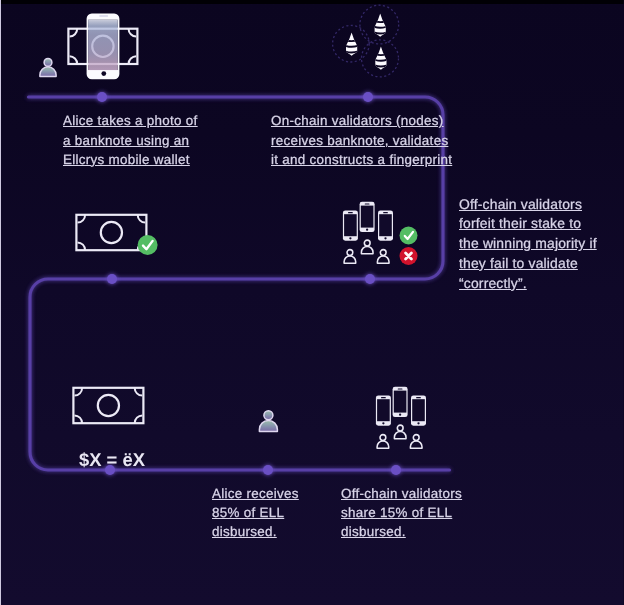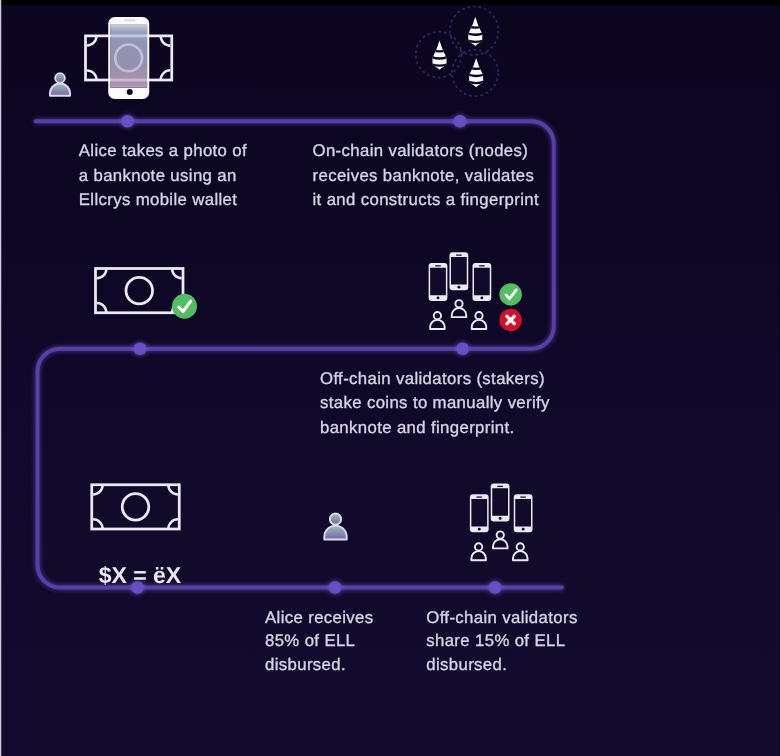--- a/index.html
+++ b/index.html
@@ -2,21 +2,21 @@
 <html><head>
 <meta charset="utf-8">
 <style>
   html,body{margin:0;padding:0;background:#0b0520;}
   #stage{position:relative;width:624px;height:605px;background:linear-gradient(to bottom,#0b0520 0%,#0c0622 22%,#0f0828 48%,#110a2b 72%,#130b2e 100%);overflow:hidden;
     font-family:"Liberation Sans",sans-serif;-webkit-font-smoothing:antialiased;text-rendering:geometricPrecision;font-smooth:never;}
   #topband{position:absolute;left:0;top:0;width:624px;height:4px;background:#010005;}
   #leftedge{position:absolute;left:0;top:0;width:1px;height:605px;background:#cfc9e0;}
   #rightedge{position:absolute;right:0;top:0;width:1px;height:605px;background:rgba(10,5,32,0.45);}
   .track{position:absolute;left:0;top:0;width:624px;height:605px;}
-  .cap{opacity:.999;font-size:13.4px;line-height:19.4px;color:#d8d4e8;position:absolute;letter-spacing:.30px;-webkit-text-stroke:0.28px #d8d4e8;}
+  .cap{opacity:.999;font-size:13.4px;line-height:19.4px;color:#d8d4e8;position:absolute;letter-spacing:.30px;text-decoration:underline;-webkit-text-stroke:0.28px #d8d4e8;}
   .cap.big{font-size:13.9px;line-height:19.8px;letter-spacing:.18px;}
   .moneytxt{opacity:.999;position:absolute;font-weight:bold;color:#e9e7f3;letter-spacing:.5px;margin-top:20px;}
 </style>
 </head>
 <body>
 
 <div id="stage">
   <div id="topband"></div>
   <div id="leftedge"></div>
   <div id="rightedge"></div>
@@ -108,21 +108,22 @@
         </g>
       <g transform="translate(15.1,32.2)" clip-path="url(#cc1)">
           <use href="#conebody"></use>
         </g>
       <g transform="translate(44.4,46.2)" clip-path="url(#cc1)">
           <use href="#conebody"></use>
         </g>
     </g>
   </svg>
 
-  <div class="cap" style="left:250px;top:111.1px;width:188px;">On-chain validators (nodes) receives banknote, validates it and constructs a fingerprint</div>
+  <div class="cap" style="left:271px;top:111.1px;width:188px;">On-chain validators (nodes) receives banknote, validates it and constructs a fingerprint</div>
+  <div class="cap big" style="left:459px;top:194.5px;width:144px;">Off-chain validators forfeit their stake to the winning majority if they fail to validate “correctly”.</div>
   <svg class="icon" style="position:absolute;left:72px;top:210px;" width="88" height="48" viewBox="0 0 88 48">
     <g>
       <rect x="4.4" y="4.8" width="70.0" height="35.4" fill="none" stroke="#eceaf6" stroke-width="2.2"></rect>
       <path d="M5.5,12.6 A7.6,7.6 0 0 0 13.1,5.0" fill="none" stroke="#eceaf6" stroke-width="2"></path>
       <path d="M65.7,5.0 A7.6,7.6 0 0 0 73.3,12.6" fill="none" stroke="#eceaf6" stroke-width="2"></path>
       <path d="M5.5,32.4 A7.6,7.6 0 0 1 13.1,40.0" fill="none" stroke="#eceaf6" stroke-width="2"></path>
       <path d="M73.3,32.4 A7.6,7.6 0 0 0 65.7,40.0" fill="none" stroke="#eceaf6" stroke-width="2"></path>
       <circle cx="39.4" cy="22.5" r="10.6" fill="none" stroke="#eceaf6" stroke-width="2.2"></circle>
     </g>
     <g>
@@ -157,21 +158,20 @@
     <g>
       <circle cx="70.5" cy="39.5" r="9.0" fill="#54bd64"></circle>
       <path d="M66.8,39.9 L69.6,43.0 L75.0,35.9" fill="none" stroke="#ffffff" stroke-width="2.2" stroke-linecap="round" stroke-linejoin="round"></path>
     </g>
     <g>
       <circle cx="70.5" cy="60.0" r="9.0" fill="#d2122c"></circle>
       <path d="M67.6,57.1 L73.4,62.9 M73.4,57.1 L67.6,62.9" fill="none" stroke="#fff6f6" stroke-width="2.8" stroke-linecap="round"></path>
     </g>
   </svg>
 
-  <div class="cap" style="left:256px;top:293px;width:196px;">Off-chain validators (stakers) stake coins to manually verify banknote and fingerprint.</div>
   <svg class="icon" style="position:absolute;left:69px;top:383px;" width="80" height="44" viewBox="0 0 80 44">
     <rect x="4.4" y="4.8" width="70.0" height="35.4" fill="none" stroke="#eceaf6" stroke-width="2.2"></rect>
     <path d="M5.5,12.6 A7.6,7.6 0 0 0 13.1,5.0" fill="none" stroke="#eceaf6" stroke-width="2"></path>
     <path d="M65.7,5.0 A7.6,7.6 0 0 0 73.3,12.6" fill="none" stroke="#eceaf6" stroke-width="2"></path>
     <path d="M5.5,32.4 A7.6,7.6 0 0 1 13.1,40.0" fill="none" stroke="#eceaf6" stroke-width="2"></path>
     <path d="M73.3,32.4 A7.6,7.6 0 0 0 65.7,40.0" fill="none" stroke="#eceaf6" stroke-width="2"></path>
     <circle cx="39.4" cy="22.5" r="10.6" fill="none" stroke="#eceaf6" stroke-width="2.2"></circle>
   </svg>
   <div class="moneytxt" style="left:76px;top:429.5px;width:72px;font-size:18.4px;line-height:19px;text-align:center;letter-spacing:0px;">$X = ëX</div>
 

